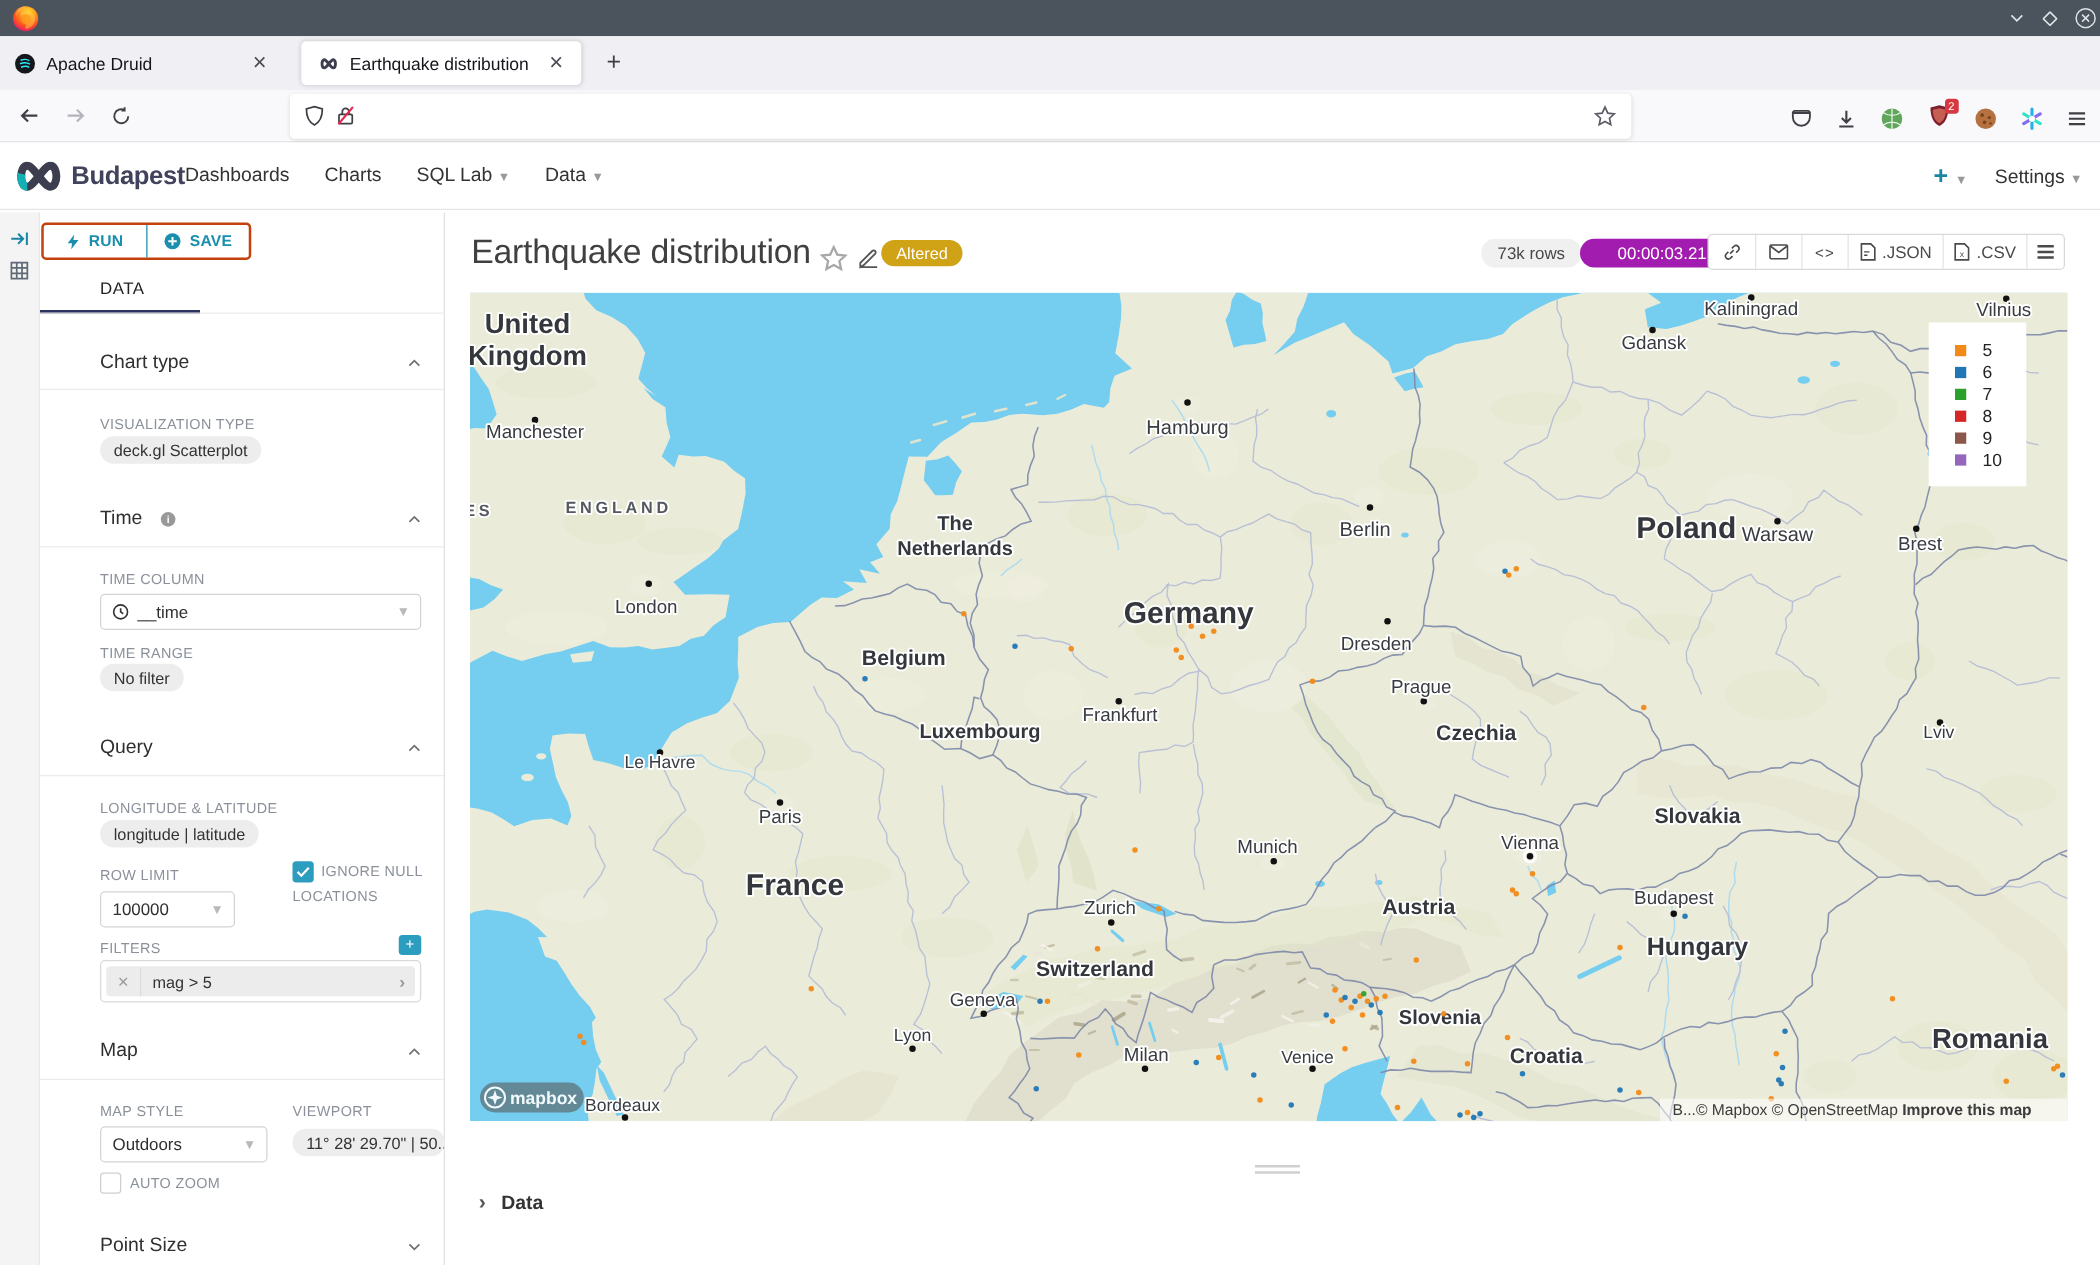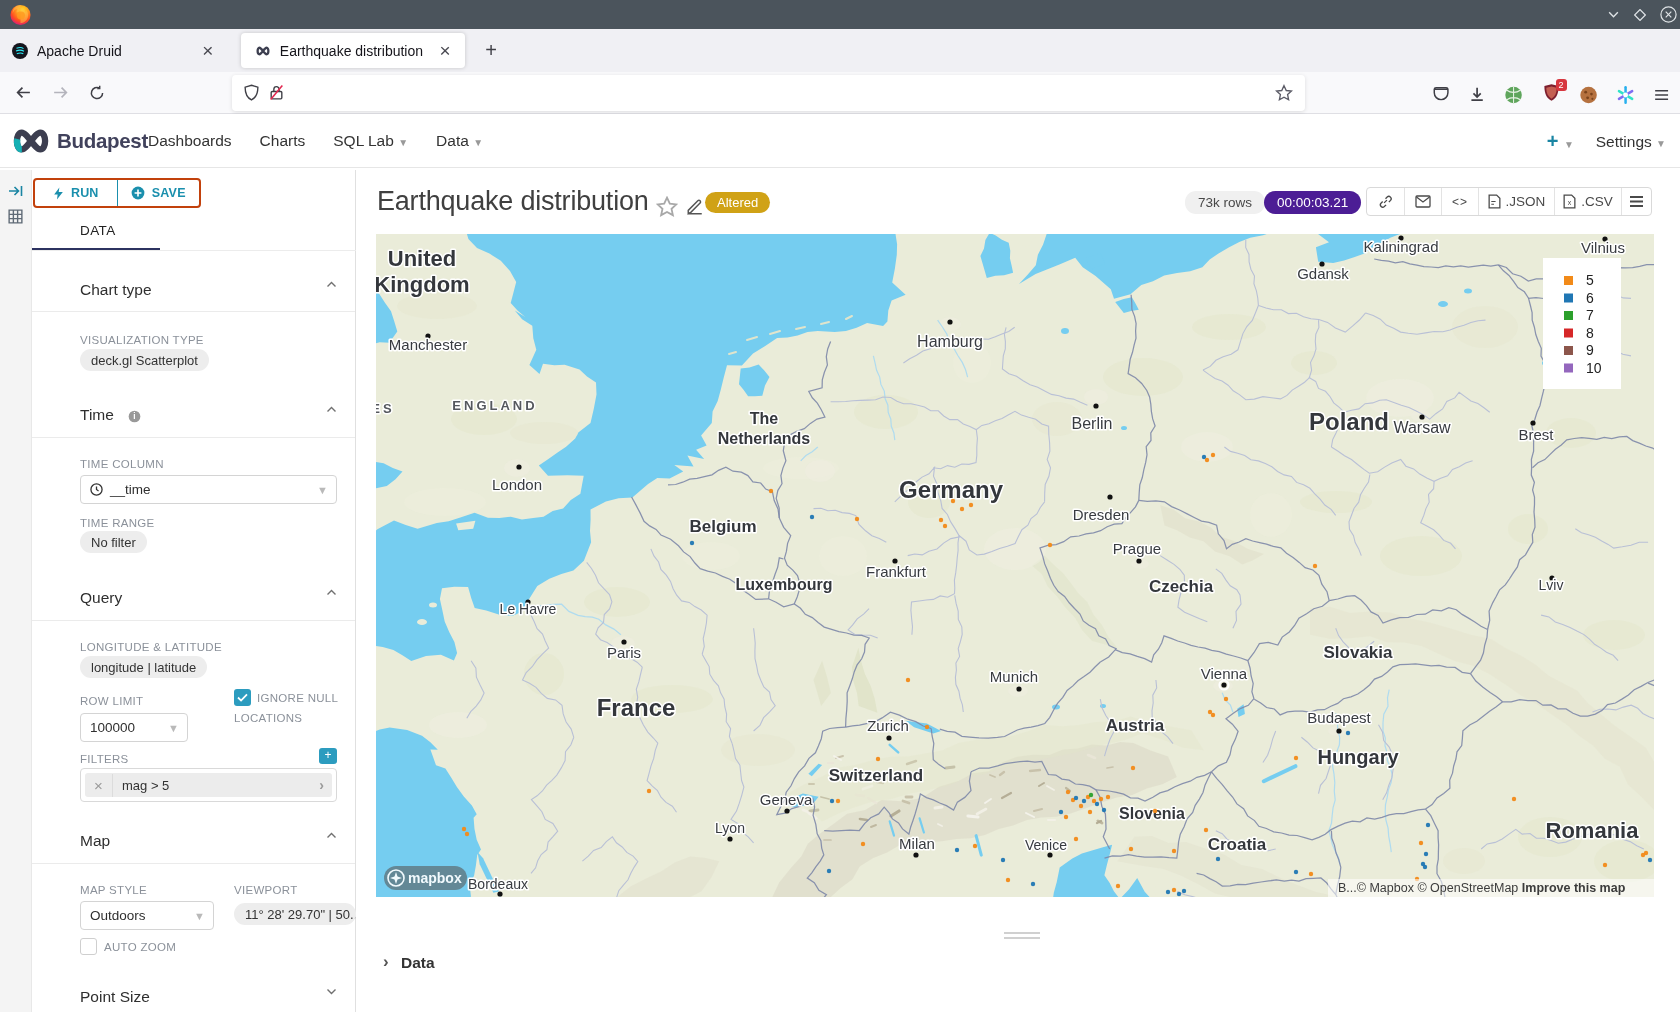--- a/index.html
+++ b/index.html
@@ -20,21 +20,21 @@
 .sheader{height:54px;background:#fff;display:flex;align-items:center;border-bottom:1px solid #e6e6e6;position:relative}
 .snav{font-size:15.5px;color:#333;display:flex;align-items:center}
 .content{display:flex;height:842px;margin-top:2px}
 .rail{width:32px;background:#f4f4f4;border-right:1px solid #e8e8e8;position:relative}
 .sidebar{width:324px;background:#fff;border-right:1px solid #e0e0e0;position:relative;font-size:13px;color:#333}
 .main{flex:1;position:relative;background:#fff}
 .lab{font-size:11.5px;color:#8b919a;letter-spacing:.3px;margin-bottom:6px}
 .pill{display:inline-block;background:#ededed;border-radius:11px;padding:3.5px 11px;font-size:13px;color:#333}
 .selbox{height:29px;background:#fff;border:1px solid #d4d4d4;border-radius:4px;display:flex;align-items:center;padding:0 9px;font-size:13.5px;color:#2f2f2f;position:relative}
 .chev{color:#b9b9b9;font-size:11px;position:absolute;right:8px;top:8px}
-.sect{font-size:15.5px;color:#2f2f2f;display:flex;align-items:flex-start;justify-content:space-between}
+.sect{font-size:15.5px;color:#2f2f2f;display:flex;align-items:center;justify-content:space-between}
 .hr{border-top:1px solid #ebebeb}
 </style>
 </head>
 <body>
 
 <div class="titlebar">
   <svg class="fxlogo" viewBox="0 0 24 24">
     <defs>
         <radialGradient id="fx1" cx="60%" cy="25%" r="75%">
           <stop offset="0%" stop-color="#ffe226"></stop>
@@ -256,21 +256,21 @@
   <div class="main">
     <div style="position:absolute;left:21px;top:16px;font-size:27px;color:#404040;letter-spacing:-0.2px">Earthquake distribution</div>
     <svg style="position:absolute;left:300px;top:26px" width="22" height="21" viewBox="0 0 18 17">
         <path d="M9 1.3 L11.3 6.2 L16.6 6.8 L12.7 10.4 L13.8 15.6 L9 13 L4.2 15.6 L5.3 10.4 L1.4 6.8 L6.7 6.2 Z" stroke="#a8a8a8" stroke-width="1.5" fill="none"></path>
       </svg>
     <svg style="position:absolute;left:330px;top:28px" width="18" height="18" viewBox="0 0 16 16">
         <path d="M2 14 H14 M2 14 V11 L10.5 2.5 A1.4 1.4 0 0 1 12.5 4.5 L4.5 12.5 Z" stroke="#555" stroke-width="1.3" fill="none"></path>
       </svg>
     <div style="position:absolute;left:349px;top:22px;background:#d0a216;color:#fff;font-size:13px;border-radius:11px;padding:3px 12px">Altered</div>
     <div style="position:absolute;left:829px;top:21px;background:#f0f0f0;border-radius:11px;padding:4px 13px;font-size:13.5px;color:#484848">73k rows</div>
-    <div style="position:absolute;left:908px;top:21px;background:#4c1d95;border-radius:12px;padding:4px 13px;font-size:13.5px;color:#fff">00:00:03.21</div>
+    <div style="position:absolute;left:908px;top:21px;background:#a21caf;border-radius:12px;padding:4px 30px;font-size:13.5px;color:#fff">00:00:03.21</div>
     <div style="position:absolute;left:1010px;top:17px;width:286px;height:29px;border:1px solid #d9d9d9;border-radius:4px;background:#fff;display:flex;align-items:center;color:#4a4a4a">
       <div style="width:38px;text-align:center;border-right:1px solid #e3e3e3;height:100%;display:flex;align-items:center;justify-content:center">
           <svg width="15" height="15" viewBox="0 0 16 16">
             <path d="M6.5 9.5 L9.5 6.5 M5 8 L3.2 9.8 A2.55 2.55 0 0 0 6.8 13.4 L8.6 11.6 M8 5 L9.8 3.2 A2.55 2.55 0 0 1 13.4 6.8 L11.6 8.6" stroke="#4a4a4a" stroke-width="1.4" fill="none"></path>
           </svg>
         </div>
       <div style="width:37px;text-align:center;border-right:1px solid #e3e3e3;height:100%;display:flex;align-items:center;justify-content:center">
           <svg width="16" height="13" viewBox="0 0 16 13">
             <rect x="1" y="1" width="14" height="11" rx="1" stroke="#4a4a4a" stroke-width="1.3" fill="none"></rect>
             <path d="M1.5 2 L8 7 L14.5 2" stroke="#4a4a4a" stroke-width="1.3" fill="none"></path>

